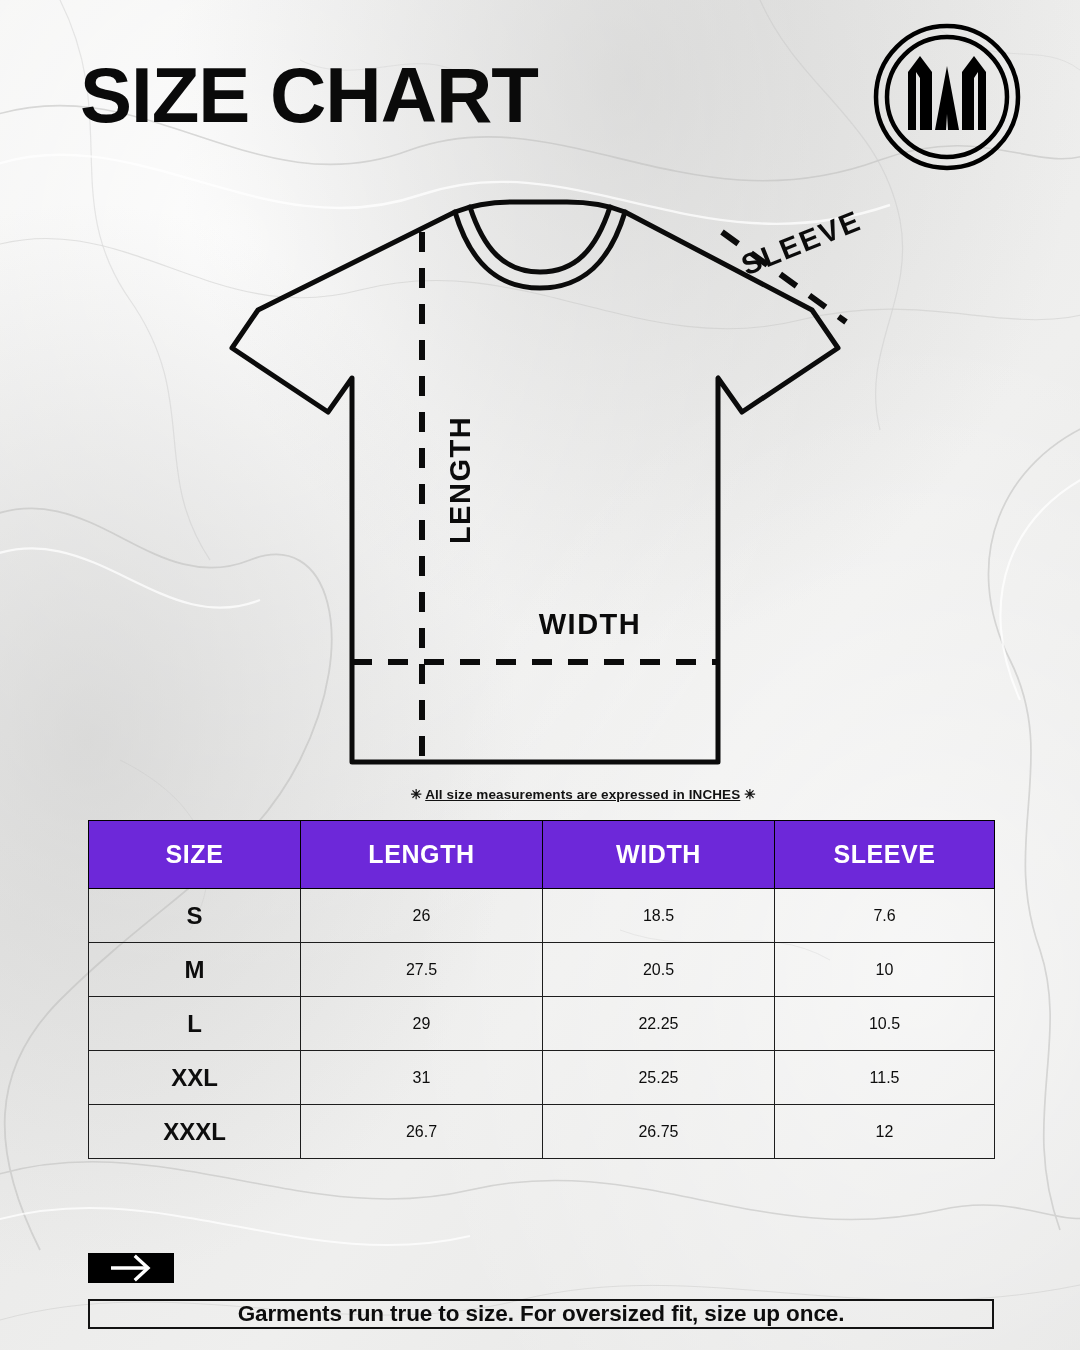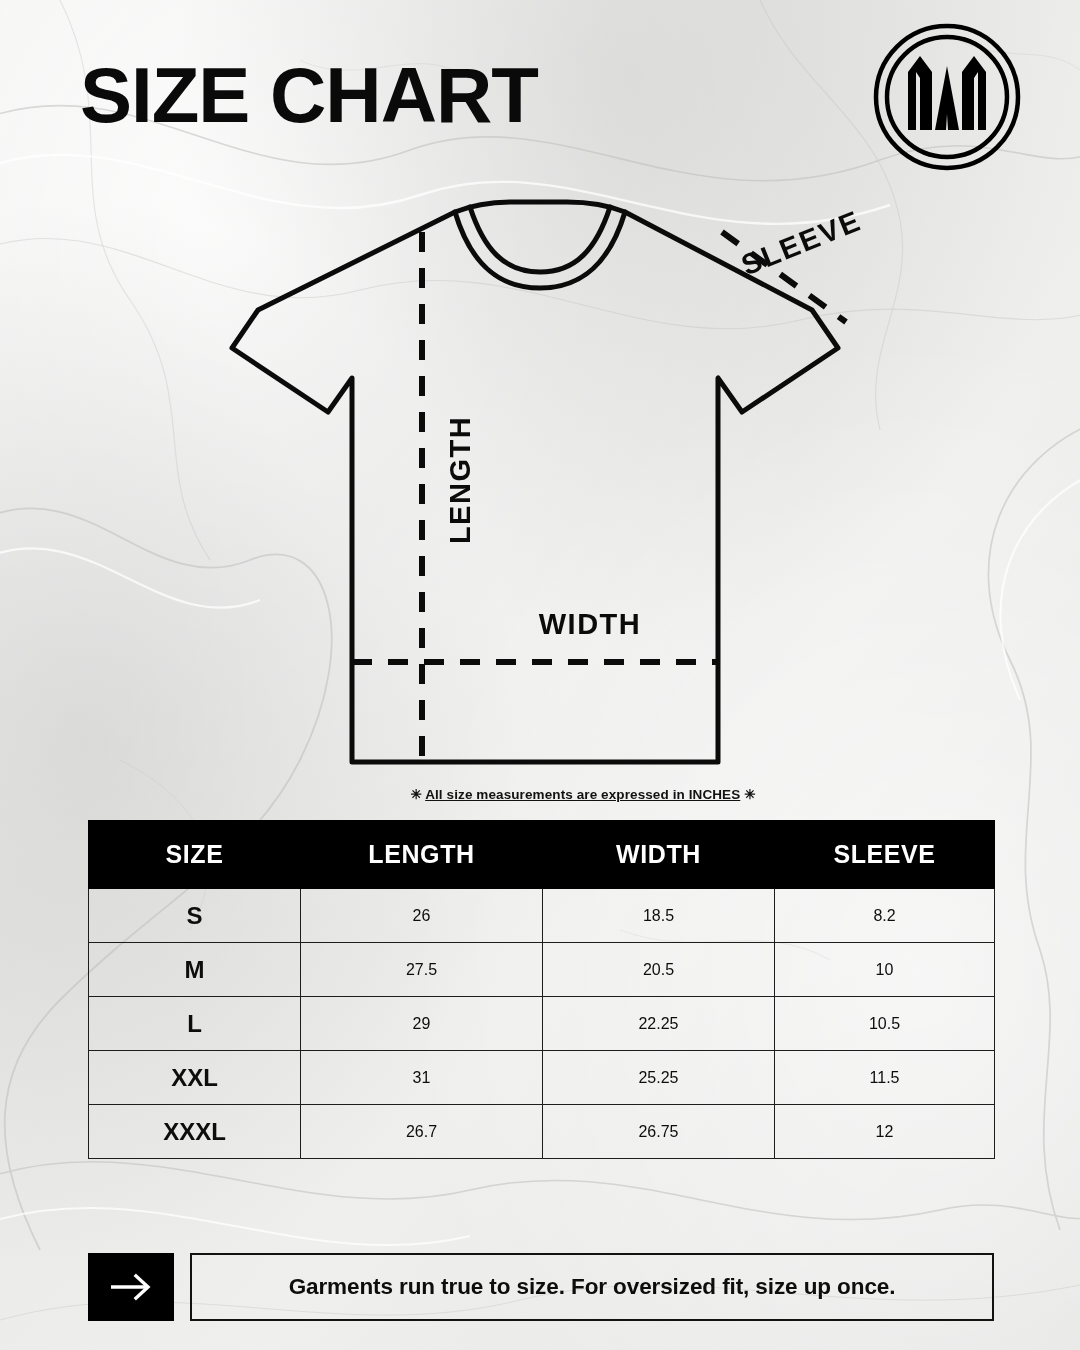--- a/index.html
+++ b/index.html
@@ -82,21 +82,21 @@
     table-layout: fixed;
   }
 
   .table th, .table td {
     border: 1.5px solid #1d1d1d;
     text-align: center;
     color: #0d0d0d;
   }
 
   .table thead th {
-    background: #000000;
+    background: #6d28d9;
     color: #fff;
     border-color: #000;
     font-size: 25px;
     font-weight: 800;
     letter-spacing: .6px;
     height: 68px;
   }
 
   .table tbody td {
     height: 54px;
@@ -118,20 +118,21 @@
   
   .footer {
     position: absolute;
     left: 88px;
     top: 1253px;
     width: 906px;
     height: 68px;
     display: flex;
     align-items: stretch;
     gap: 16px;
+    flex-direction: column;
   }
 
   .arrow-box {
     width: 86px;
     background: #000;
     display: flex;
     align-items: center;
     justify-content: center;
     flex: 0 0 auto;
   }
@@ -283,21 +284,21 @@
         <th>LENGTH</th>
         <th>WIDTH</th>
         <th>SLEEVE</th>
       </tr>
     </thead>
     <tbody>
       <tr>
         <td class="size-cell">S</td>
         <td>26</td>
         <td>18.5</td>
-        <td>8.2</td>
+        <td>7.6</td>
       </tr>
       <tr>
         <td class="size-cell">M</td>
         <td>27.5</td>
         <td>20.5</td>
         <td>10</td>
       </tr>
       <tr>
         <td class="size-cell">L</td>
         <td>29</td>

